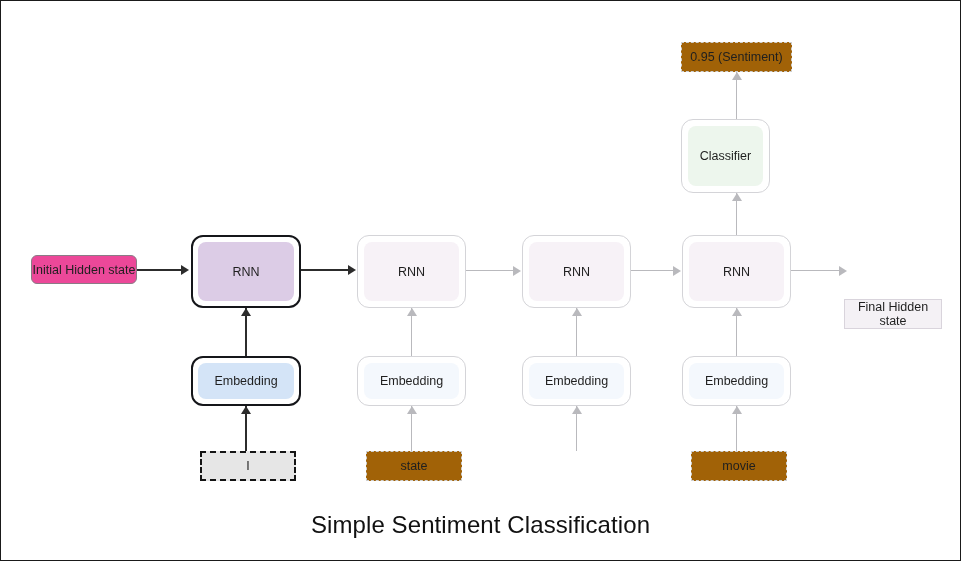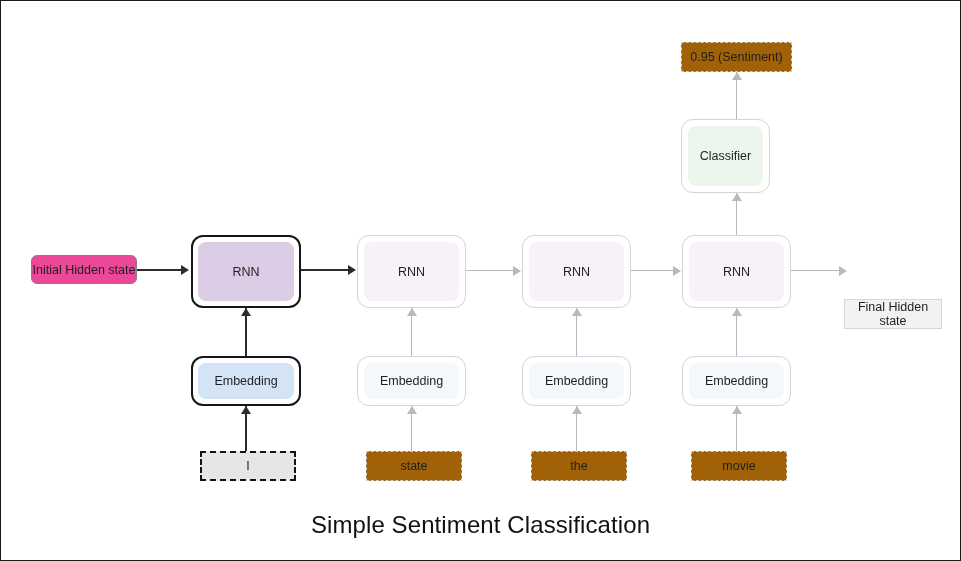--- a/index.html
+++ b/index.html
@@ -237,23 +237,20 @@
   </div>
 
   <div class="node cell dim" style="left:521px; top:234px; width:109px; height:73px;">
     <div class="inner fill-rnn-dim"></div>
     <span class="label">RNN</span>
   </div>
   <div class="node cell dim" style="left:521px; top:355px; width:109px; height:50px;">
     <div class="inner fill-emb-dim"></div>
     <span class="label">Embedding</span>
   </div>
-  <div class="node token dim" style="left:530px; top:450px; width:96px; height:30px;">
-    <span>the</span>
-  </div>
 
   <div class="node cell dim" style="left:681px; top:234px; width:109px; height:73px;">
     <div class="inner fill-rnn-dim"></div>
     <span class="label">RNN</span>
   </div>
   <div class="node cell dim" style="left:681px; top:355px; width:109px; height:50px;">
     <div class="inner fill-emb-dim"></div>
     <span class="label">Embedding</span>
   </div>
   <div class="node token dim" style="left:690px; top:450px; width:96px; height:30px;align-items:center;">

